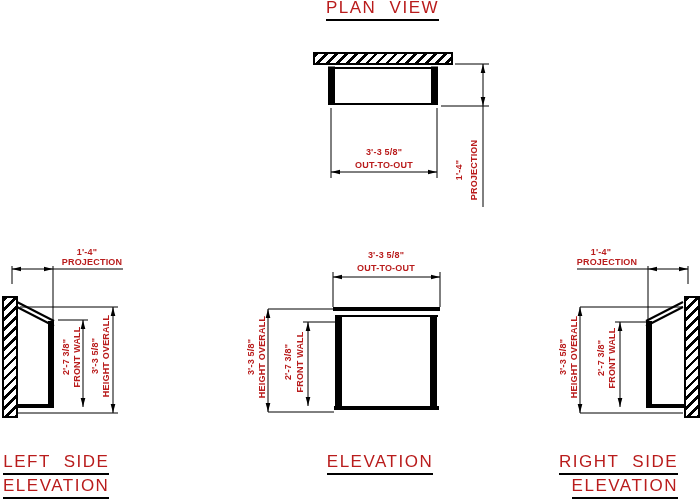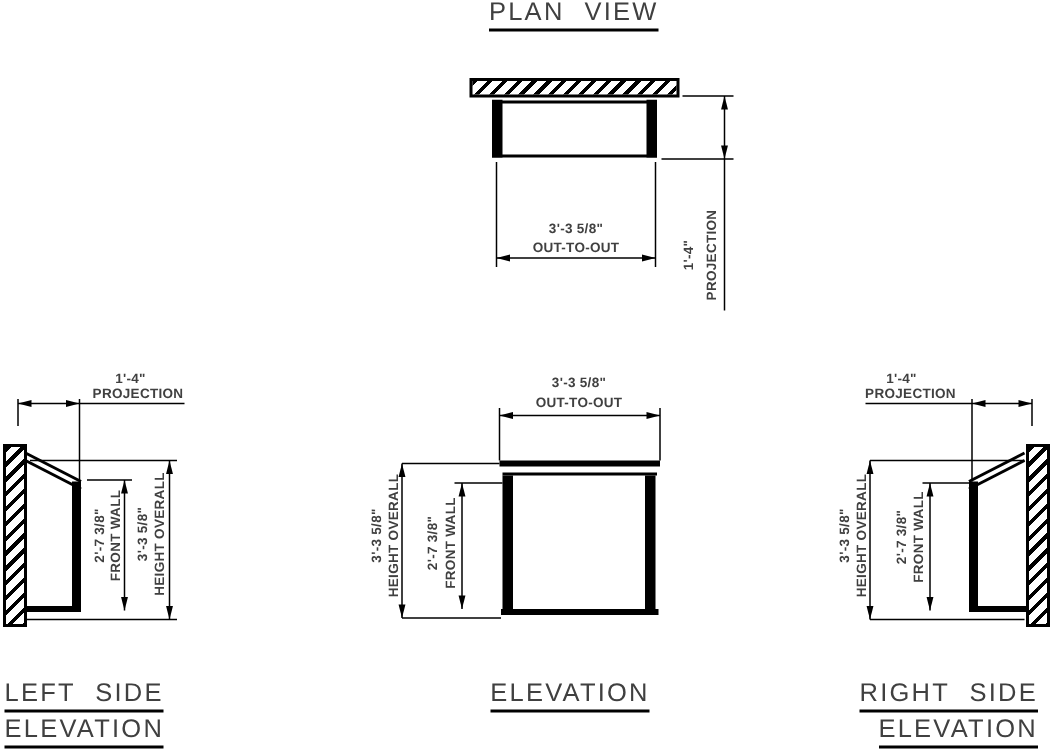--- a/index.html
+++ b/index.html
@@ -1,33 +1,33 @@
 <!DOCTYPE html>
 <html><head>
 <meta charset="utf-8">
 <style>
   html,body{margin:0;padding:0;background:#ffffff;}
   .canvas{
     position:relative;width:700px;height:504px;background:#ffffff;
-    font-family:"Liberation Sans",sans-serif;color:#404040;overflow:hidden;
+    font-family:"Liberation Sans",sans-serif;color:#b91c1c;overflow:hidden;
   }
   svg{position:absolute;left:0;top:0;}
   svg line.obj{stroke:#000;stroke-width:2;}
   svg line.dim{stroke:#000;stroke-width:1;}
   svg rect,svg polygon{fill:#000;stroke:none;}
   .hatch{
     position:absolute;border:2px solid #000;box-sizing:content-box;
     background:repeating-linear-gradient(135deg,#000 0,#000 2.5px,#fff 2.5px,#fff 7px);
   }
   .dimtext{
     position:absolute;font-size:9px;font-weight:bold;letter-spacing:.2px;
     white-space:nowrap;transform:translate(-50%,-50%);line-height:10px;
   }
   .dimtext.rot{transform:translate(-50%,-50%) rotate(-90deg);}
-  .title-wrap{position:absolute;font-size:17px;letter-spacing:1.5px;word-spacing:7px;line-height:20px;}
+  .title-wrap{position:absolute;font-size:17px;letter-spacing:1.5px;word-spacing:7px;line-height:20px;text-align:right;}
   .title-line{display:block;margin-bottom:1px;}
   .title-line span{display:inline-block;border-bottom:2px solid #000;padding-bottom:1px;}
   .tc{text-align:center;}
   .tr{text-align:right;}
 </style>
 </head>
 <body>
 
 <div class="canvas">
 
@@ -147,18 +147,18 @@
   <div class="title-wrap tc" style="left:285px;top:452px;width:190px;">
     <span class="title-line"><span>ELEVATION</span></span>
   </div>
 
   <div class="dimtext" style="left:601px;top:252px;">1'-4"</div>
   <div class="dimtext" style="left:607px;top:262px;">PROJECTION</div>
   <div class="dimtext rot" style="left:601px;top:358px;">2'-7 3/8"</div>
   <div class="dimtext rot" style="left:612px;top:358px;">FRONT WALL</div>
   <div class="dimtext rot" style="left:563px;top:357px;">3'-3 5/8"</div>
   <div class="dimtext rot" style="left:574px;top:357px;">HEIGHT OVERALL</div>
-  <div class="title-wrap tr" style="left:547px;top:452px;width:145px;">
+  <div class="title-wrap tr" style="left:533px;top:452px;width:145px;">
     <span class="title-line"><span>RIGHT SIDE</span></span>
     <span class="title-line"><span>ELEVATION</span></span>
   </div>
 
 </div>
 
 </body></html>

